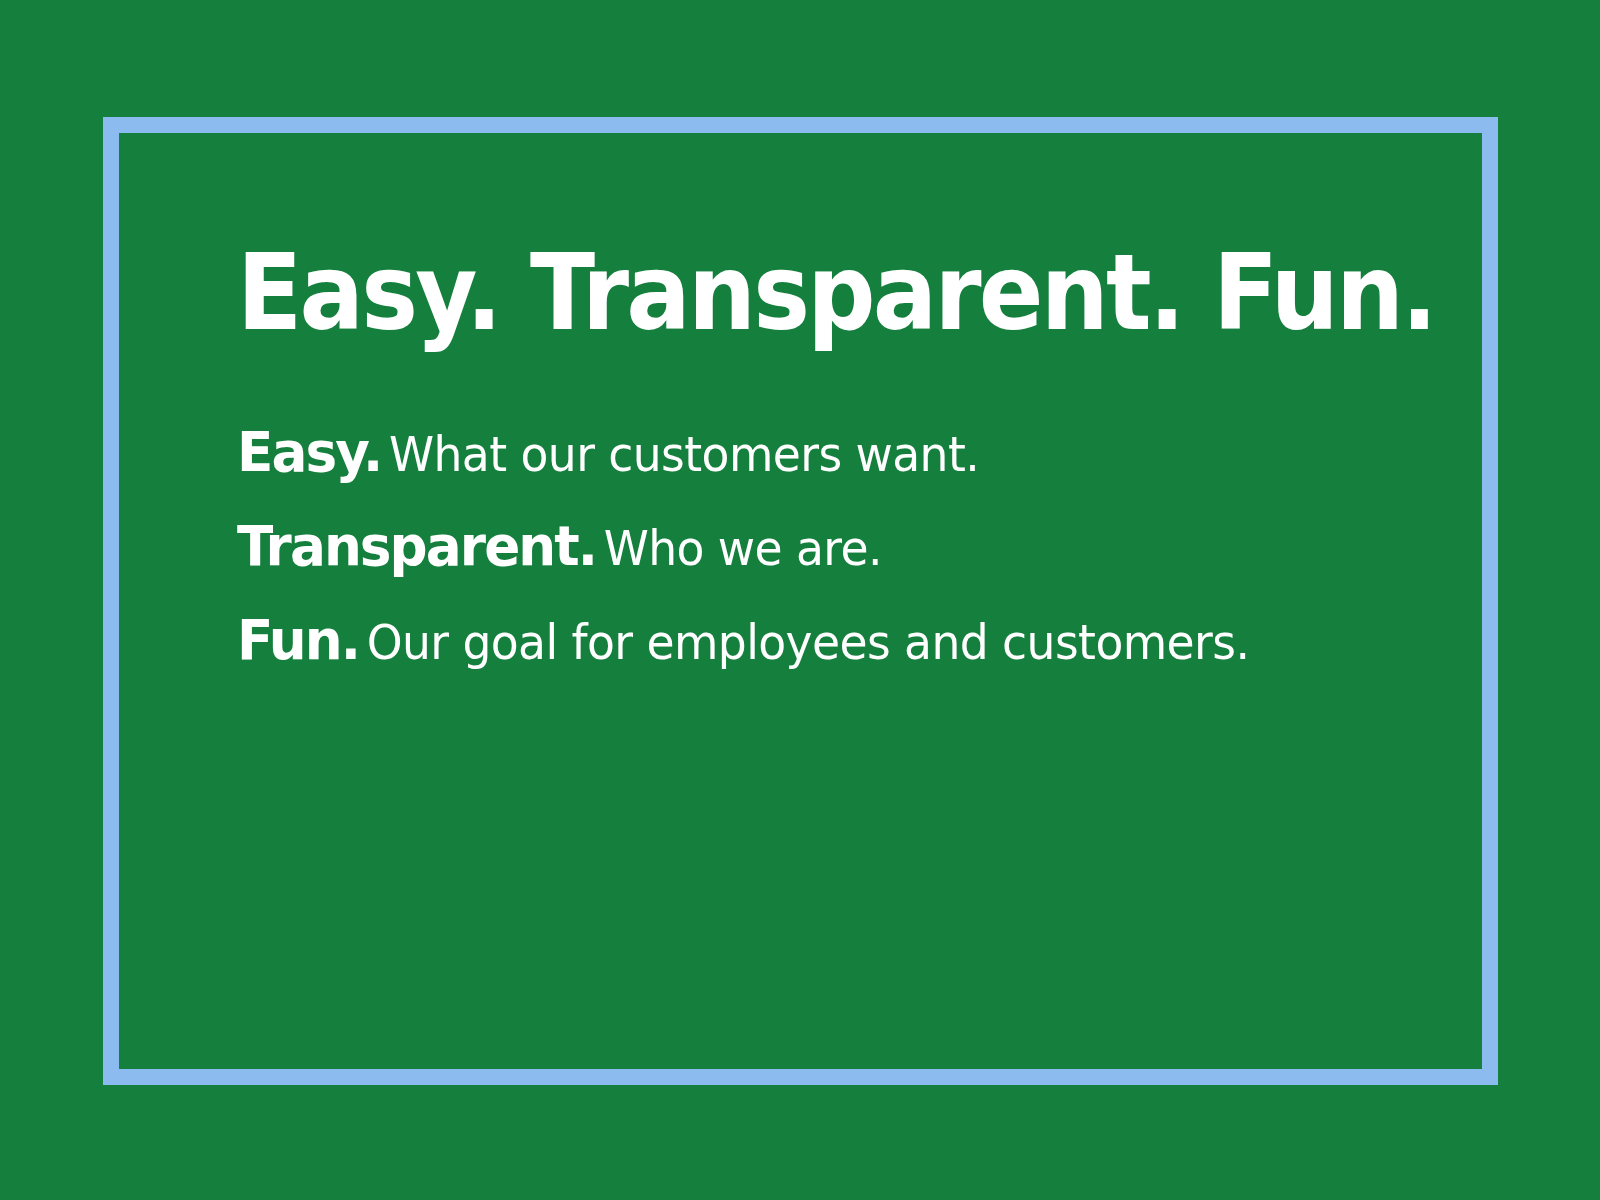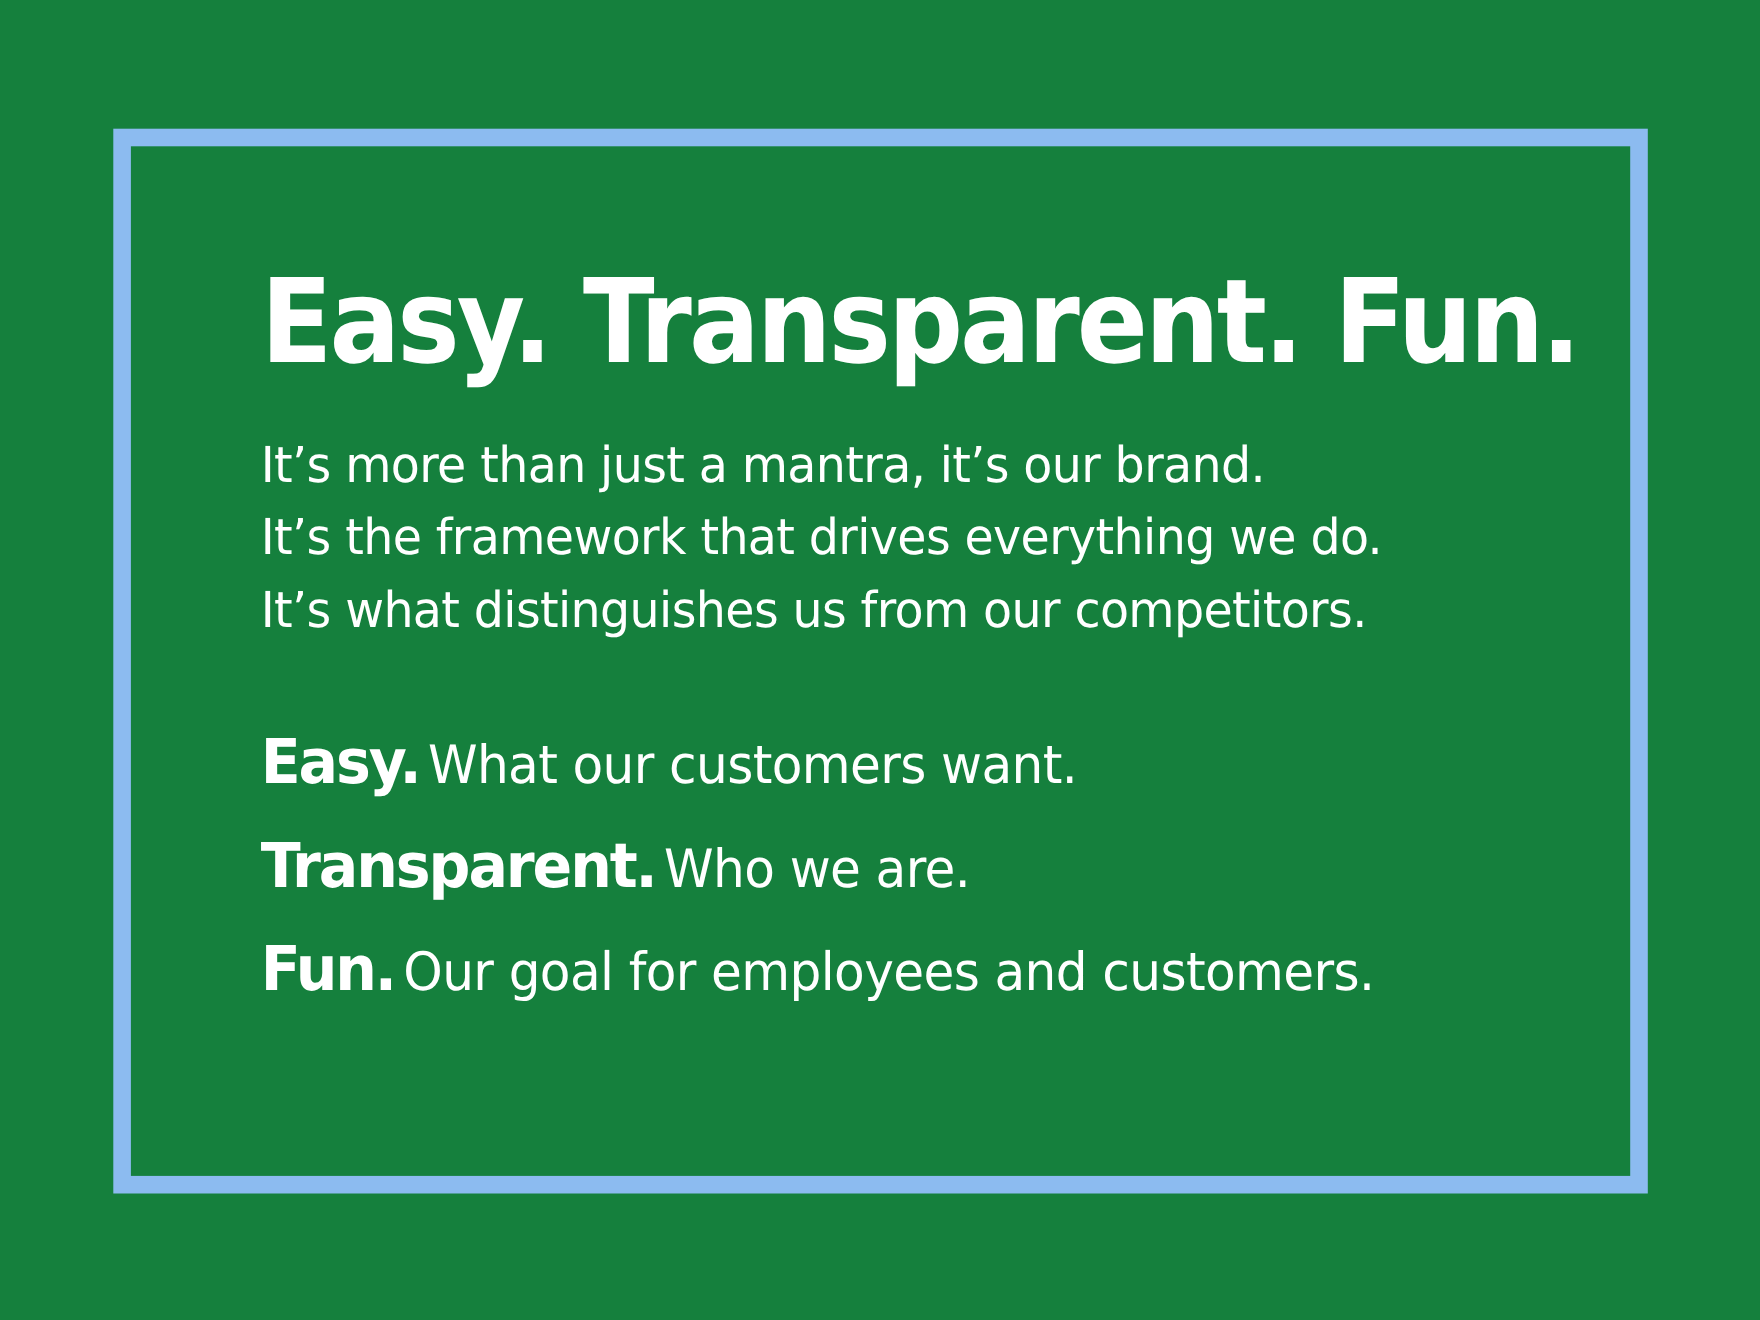--- a/index.html
+++ b/index.html
@@ -101,25 +101,20 @@
 <body>
 
 <div id="slide">
 
   <div id="frame"></div>
 
   <div id="content">
 
     <h1 class="headline">Easy. Transparent. Fun.</h1>
 
-    <div class="para-block">
-      <div class="para-line">It’s more than just a mantra, it’s our brand.</div>
-      <div class="para-line">It’s the framework that drives everything we do.</div>
-      <div class="para-line">It’s what distinguishes us from our competitors.</div>
-    </div>
 
     <div class="defs-block">
 
       <div class="def-line">
         <span class="def-term">Easy.</span><span class="def-desc">What our customers want.</span>
       </div>
 
       <div class="def-line">
         <span class="def-term">Transparent.</span><span class="def-desc">Who we are.</span>
       </div>

